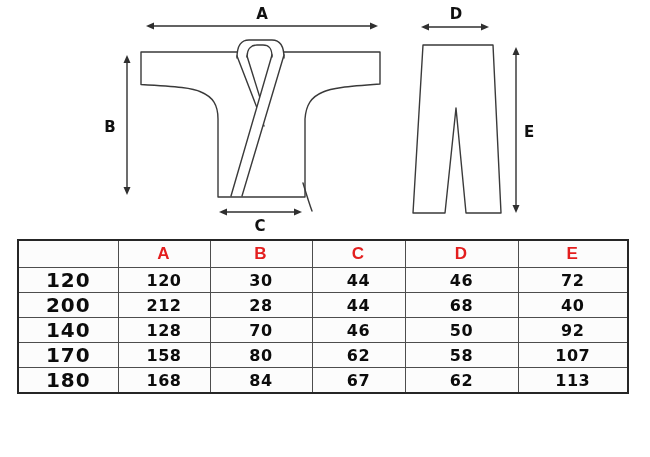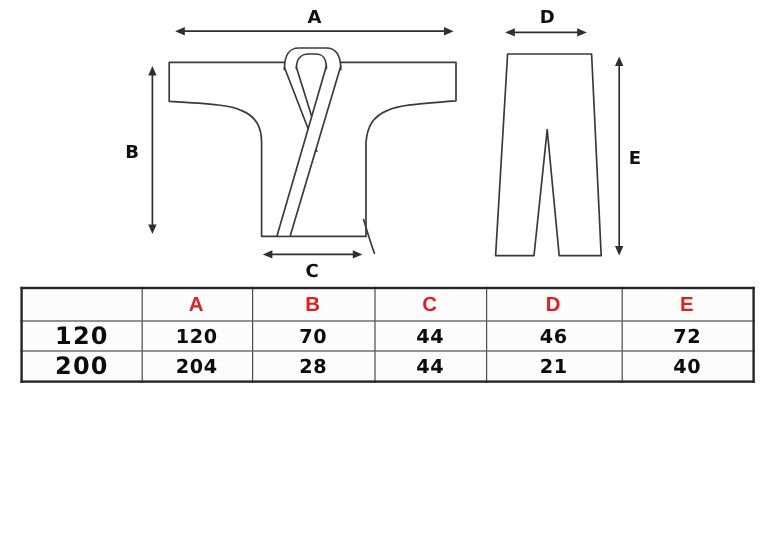--- a/index.html
+++ b/index.html
@@ -136,28 +136,52 @@
         <th>B</th>
         <th>C</th>
         <th>D</th>
         <th>E</th>
       </tr>
     </thead>
     <tbody>
       <tr>
         <td class="size-cell">120</td>
         <td class="val-cell">120</td>
-        <td class="val-cell">70</td>
+        <td class="val-cell">30</td>
         <td class="val-cell">44</td>
         <td class="val-cell">46</td>
         <td class="val-cell">72</td>
       </tr>
       <tr>
         <td class="size-cell">200</td>
-        <td class="val-cell">204</td>
+        <td class="val-cell">212</td>
         <td class="val-cell">28</td>
         <td class="val-cell">44</td>
-        <td class="val-cell">21</td>
+        <td class="val-cell">68</td>
         <td class="val-cell">40</td>
+      </tr>
+      <tr>
+        <td class="size-cell">140</td>
+        <td class="val-cell">128</td>
+        <td class="val-cell">70</td>
+        <td class="val-cell">46</td>
+        <td class="val-cell">50</td>
+        <td class="val-cell">92</td>
+      </tr>
+      <tr>
+        <td class="size-cell">170</td>
+        <td class="val-cell">158</td>
+        <td class="val-cell">80</td>
+        <td class="val-cell">62</td>
+        <td class="val-cell">58</td>
+        <td class="val-cell">107</td>
+      </tr>
+      <tr>
+        <td class="size-cell">180</td>
+        <td class="val-cell">168</td>
+        <td class="val-cell">84</td>
+        <td class="val-cell">67</td>
+        <td class="val-cell">62</td>
+        <td class="val-cell">113</td>
       </tr>
     </tbody>
   </table>
 </div>
 
 </body></html>

